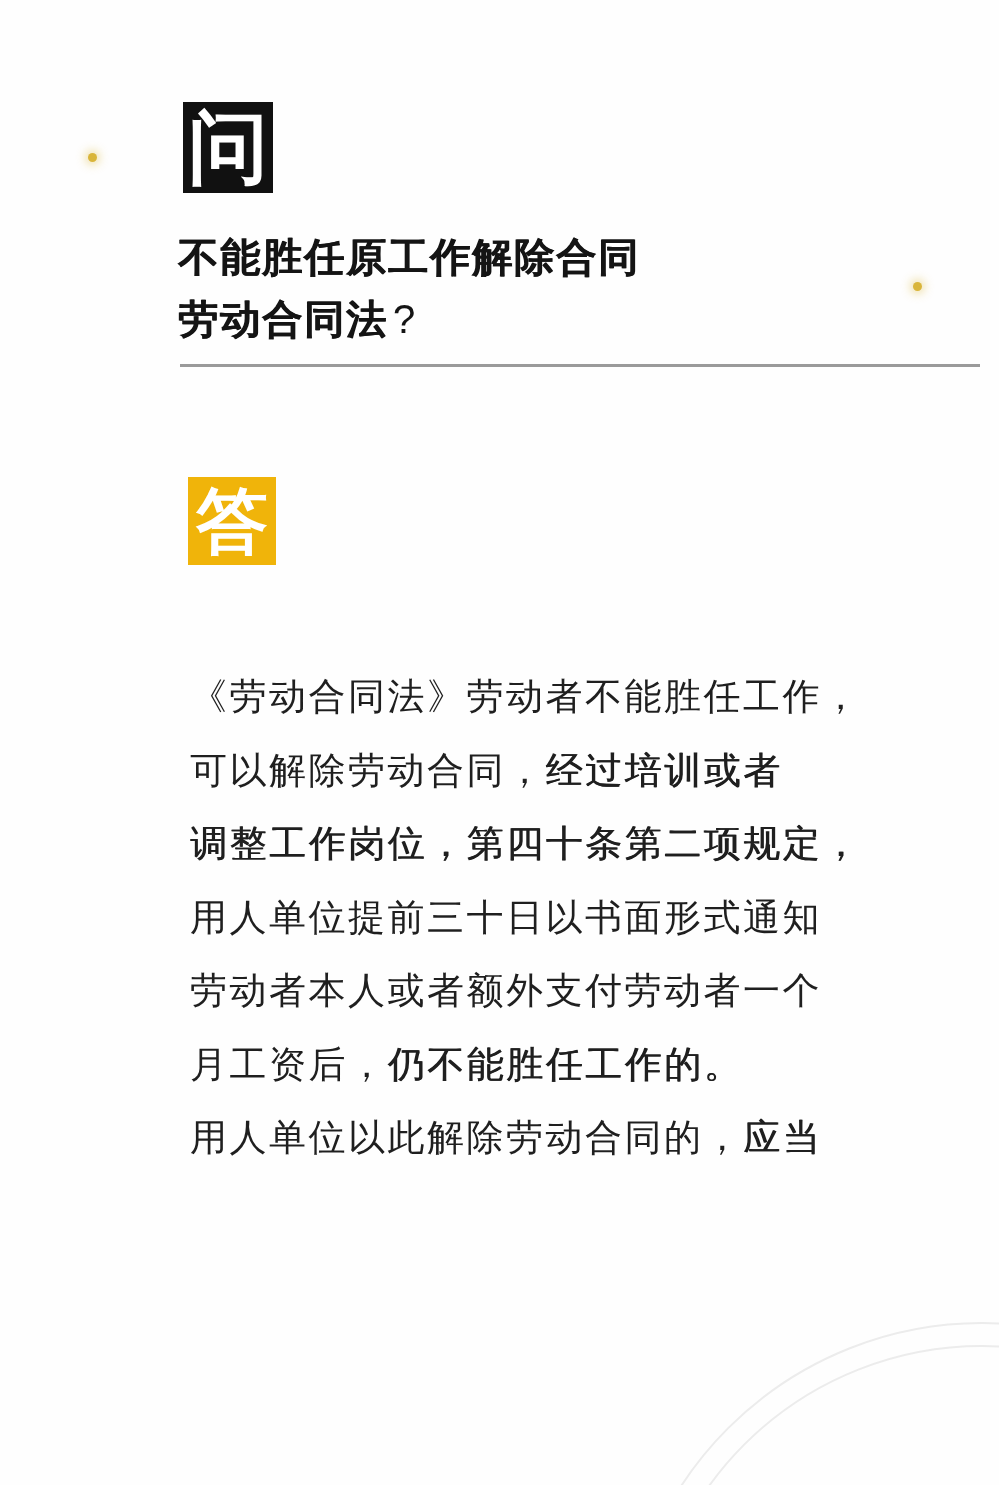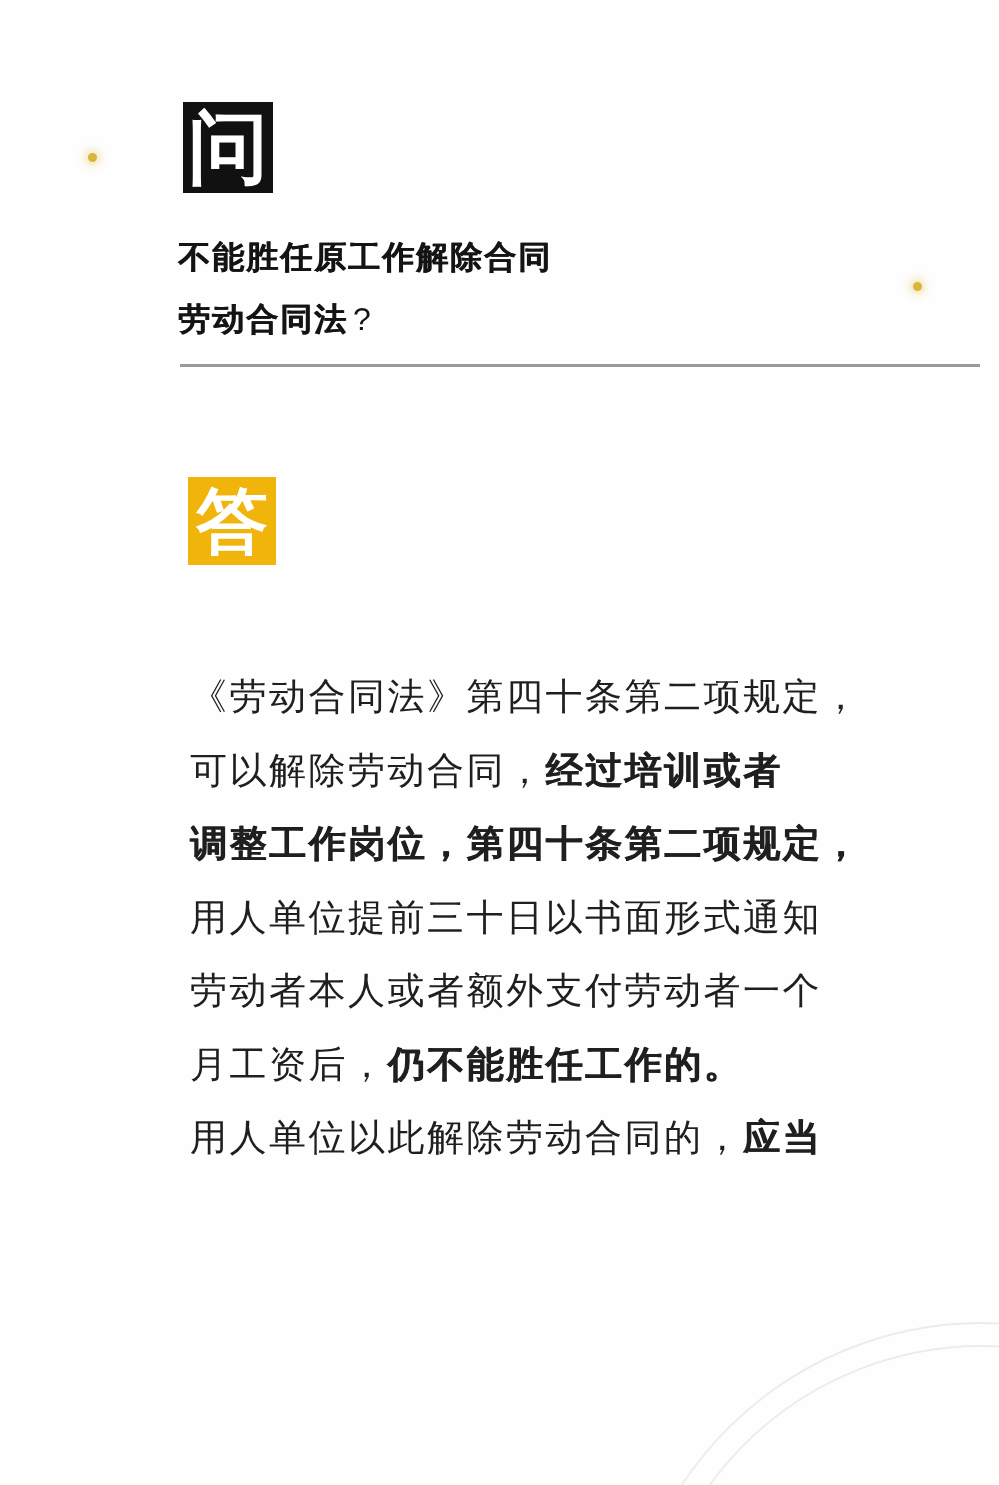--- a/index.html
+++ b/index.html
@@ -45,21 +45,21 @@
     box-shadow: 0 0 10px 3px rgba(222, 188, 70, 0.45);
   }
   .dot-left  { left: 88px;  top: 153px; }
   .dot-right { left: 913px; top: 282px; }
 
   
   .q-title {
     position: absolute;
     left: 178px; top: 226px;
     color: #141414;
-    font-size: 32px;
+    font-size: 40px;
     line-height: 62px;
     font-weight: 700;
     letter-spacing: 2px;
     text-shadow: 0.8px 0 0 currentColor;
     white-space: nowrap;
   }
   .q-title .qmark {
     font-weight: 400;
     text-shadow: none;
     letter-spacing: 0;
@@ -78,21 +78,21 @@
   .body {
     position: absolute;
     left: 190px; top: 660px;
     color: #1f1f1f;
     font-size: 37px;
     line-height: 73.5px;
     letter-spacing: 2.5px;
     white-space: nowrap;
   }
   .seg-n { font-weight: 400; }
-  .seg-b { font-weight: 700; text-shadow: 0.8px 0 0 currentColor; }
+  .seg-b { font-weight: 400; text-shadow: 0.8px 0 0 currentColor; }
 
   
   .arc {
     position: absolute;
     border-radius: 50%;
     border: 2px solid #ececec;
     background: transparent;
   }
   .arc-outer { left: 622px; top: 1322px; width: 716px; height: 716px; }
   .arc-inner { left: 645px; top: 1345px; width: 670px; height: 670px; }
@@ -115,21 +115,21 @@
 
   <span class="dot dot-right"></span>
 
   <div class="divider"></div>
 
   <div class="a-icon">
     <span>答</span>
   </div>
 
   <div class="body">
-    <div><span class="seg-n">《劳动合同法》第四十条第二项规定，</span><span class="seg-b"></span></div>
+    <div><span class="seg-n">《劳动合同法》劳动者不能胜任工作，</span><span class="seg-b"></span></div>
     <div><span class="seg-n">可以解除劳动合同，</span><span class="seg-b">经过培训或者</span></div>
     <div><span class="seg-n"></span><span class="seg-b">调整工作岗位，第四十条第二项规定，</span></div>
     <div><span class="seg-n">用人单位提前三十日以书面形式通知</span><span class="seg-b"></span></div>
     <div><span class="seg-n">劳动者本人或者额外支付劳动者一个</span><span class="seg-b"></span></div>
     <div><span class="seg-n">月工资后，</span><span class="seg-b">仍不能胜任工作的。</span></div>
     <div><span class="seg-n">用人单位以此解除劳动合同的，</span><span class="seg-b">应当</span></div>
   </div>
 
   <div class="arc arc-outer"></div>
   <div class="arc arc-inner"></div>

